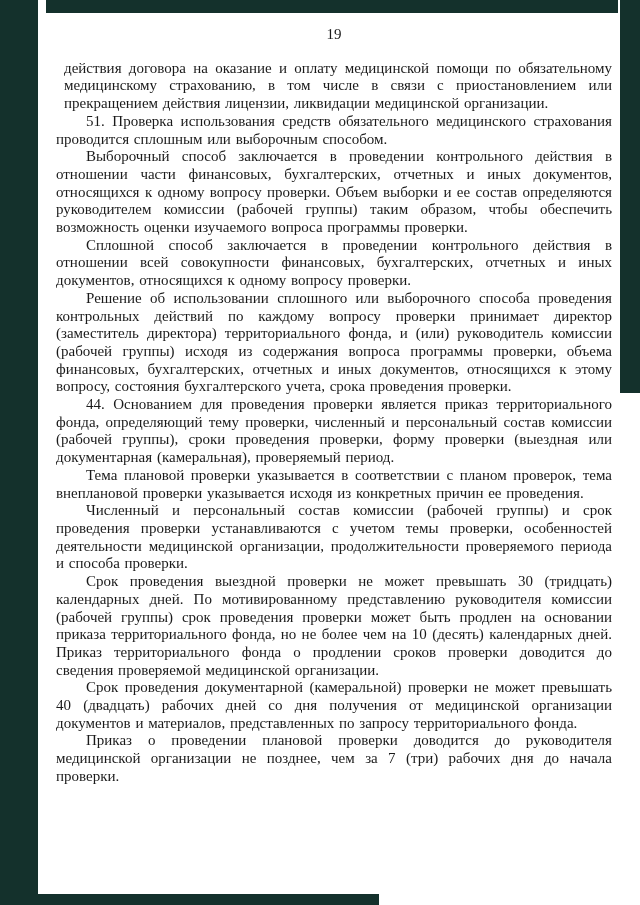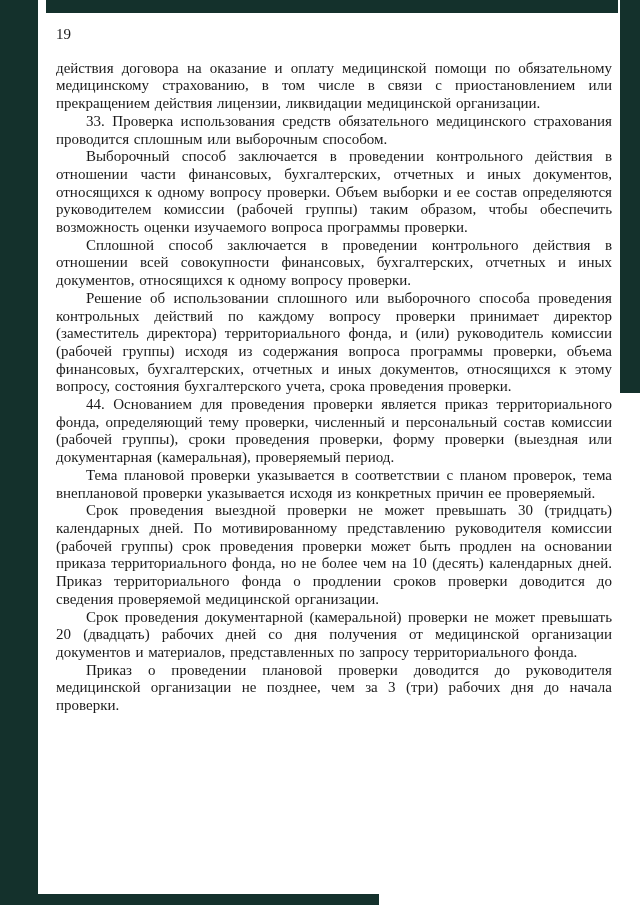--- a/index.html
+++ b/index.html
@@ -27,45 +27,47 @@
   .page-text {
     position: absolute;
     left: 56px;
     top: 26px;
     width: 556px;
     font-size: 15px;
     line-height: 17.7px;
     text-align: justify;
   }
   .page-number {
-    text-align: left;
+    text-align: center;
     margin: 0 0 16px 0;
   }
   .page-text p {
     margin: 0;
     text-indent: 30px;
     word-spacing: 1px;
   }
   .page-text p.no-indent {
     text-indent: 0;
+    margin-left: 8px;
   }
 </style>
 </head>
 <body>
 
 <div class="bar bar-left"></div>
 <div class="bar bar-top"></div>
 <div class="bar bar-right"></div>
 <div class="bar bar-bottom"></div>
 
 <div class="page-text">
   <div class="page-number">19</div>
   <p class="no-indent">действия договора на оказание и оплату медицинской помощи по обязательному медицинскому страхованию, в том числе в связи с приостановлением или прекращением действия лицензии, ликвидации медицинской организации.</p>
-  <p>33. Проверка использования средств обязательного медицинского страхования проводится сплошным или выборочным способом.</p>
+  <p>51. Проверка использования средств обязательного медицинского страхования проводится сплошным или выборочным способом.</p>
   <p>Выборочный способ заключается в проведении контрольного действия в отношении части финансовых, бухгалтерских, отчетных и иных документов, относящихся к одному вопросу проверки. Объем выборки и ее состав определяются руководителем комиссии (рабочей группы) таким образом, чтобы обеспечить возможность оценки изучаемого вопроса программы проверки.</p>
   <p>Сплошной способ заключается в проведении контрольного действия в отношении всей совокупности финансовых, бухгалтерских, отчетных и иных документов, относящихся к одному вопросу проверки.</p>
   <p>Решение об использовании сплошного или выборочного способа проведения контрольных действий по каждому вопросу проверки принимает директор (заместитель директора) территориального фонда, и (или) руководитель комиссии (рабочей группы) исходя из содержания вопроса программы проверки, объема финансовых, бухгалтерских, отчетных и иных документов, относящихся к этому вопросу, состояния бухгалтерского учета, срока проведения проверки.</p>
   <p>44. Основанием для проведения проверки является приказ территориального фонда, определяющий тему проверки, численный и персональный состав комиссии (рабочей группы), сроки проведения проверки, форму проверки (выездная или документарная (камеральная), проверяемый период.</p>
-  <p>Тема плановой проверки указывается в соответствии с планом проверок, тема внеплановой проверки указывается исходя из конкретных причин ее проверяемый.</p>
+  <p>Тема плановой проверки указывается в соответствии с планом проверок, тема внеплановой проверки указывается исходя из конкретных причин ее проведения.</p>
+  <p>Численный и персональный состав комиссии (рабочей группы) и срок проведения проверки устанавливаются с учетом темы проверки, особенностей деятельности медицинской организации, продолжительности проверяемого периода и способа проверки.</p>
   <p>Срок проведения выездной проверки не может превышать 30 (тридцать) календарных дней. По мотивированному представлению руководителя комиссии (рабочей группы) срок проведения проверки может быть продлен на основании приказа территориального фонда, но не более чем на 10 (десять) календарных дней. Приказ территориального фонда о продлении сроков проверки доводится до сведения проверяемой медицинской организации.</p>
-  <p>Срок проведения документарной (камеральной) проверки не может превышать 20 (двадцать) рабочих дней со дня получения от медицинской организации документов и материалов, представленных по запросу территориального фонда.</p>
-  <p>Приказ о проведении плановой проверки доводится до руководителя медицинской организации не позднее, чем за 3 (три) рабочих дня до начала проверки.</p>
+  <p>Срок проведения документарной (камеральной) проверки не может превышать 40 (двадцать) рабочих дней со дня получения от медицинской организации документов и материалов, представленных по запросу территориального фонда.</p>
+  <p>Приказ о проведении плановой проверки доводится до руководителя медицинской организации не позднее, чем за 7 (три) рабочих дня до начала проверки.</p>
 </div>
 
 </body></html>

